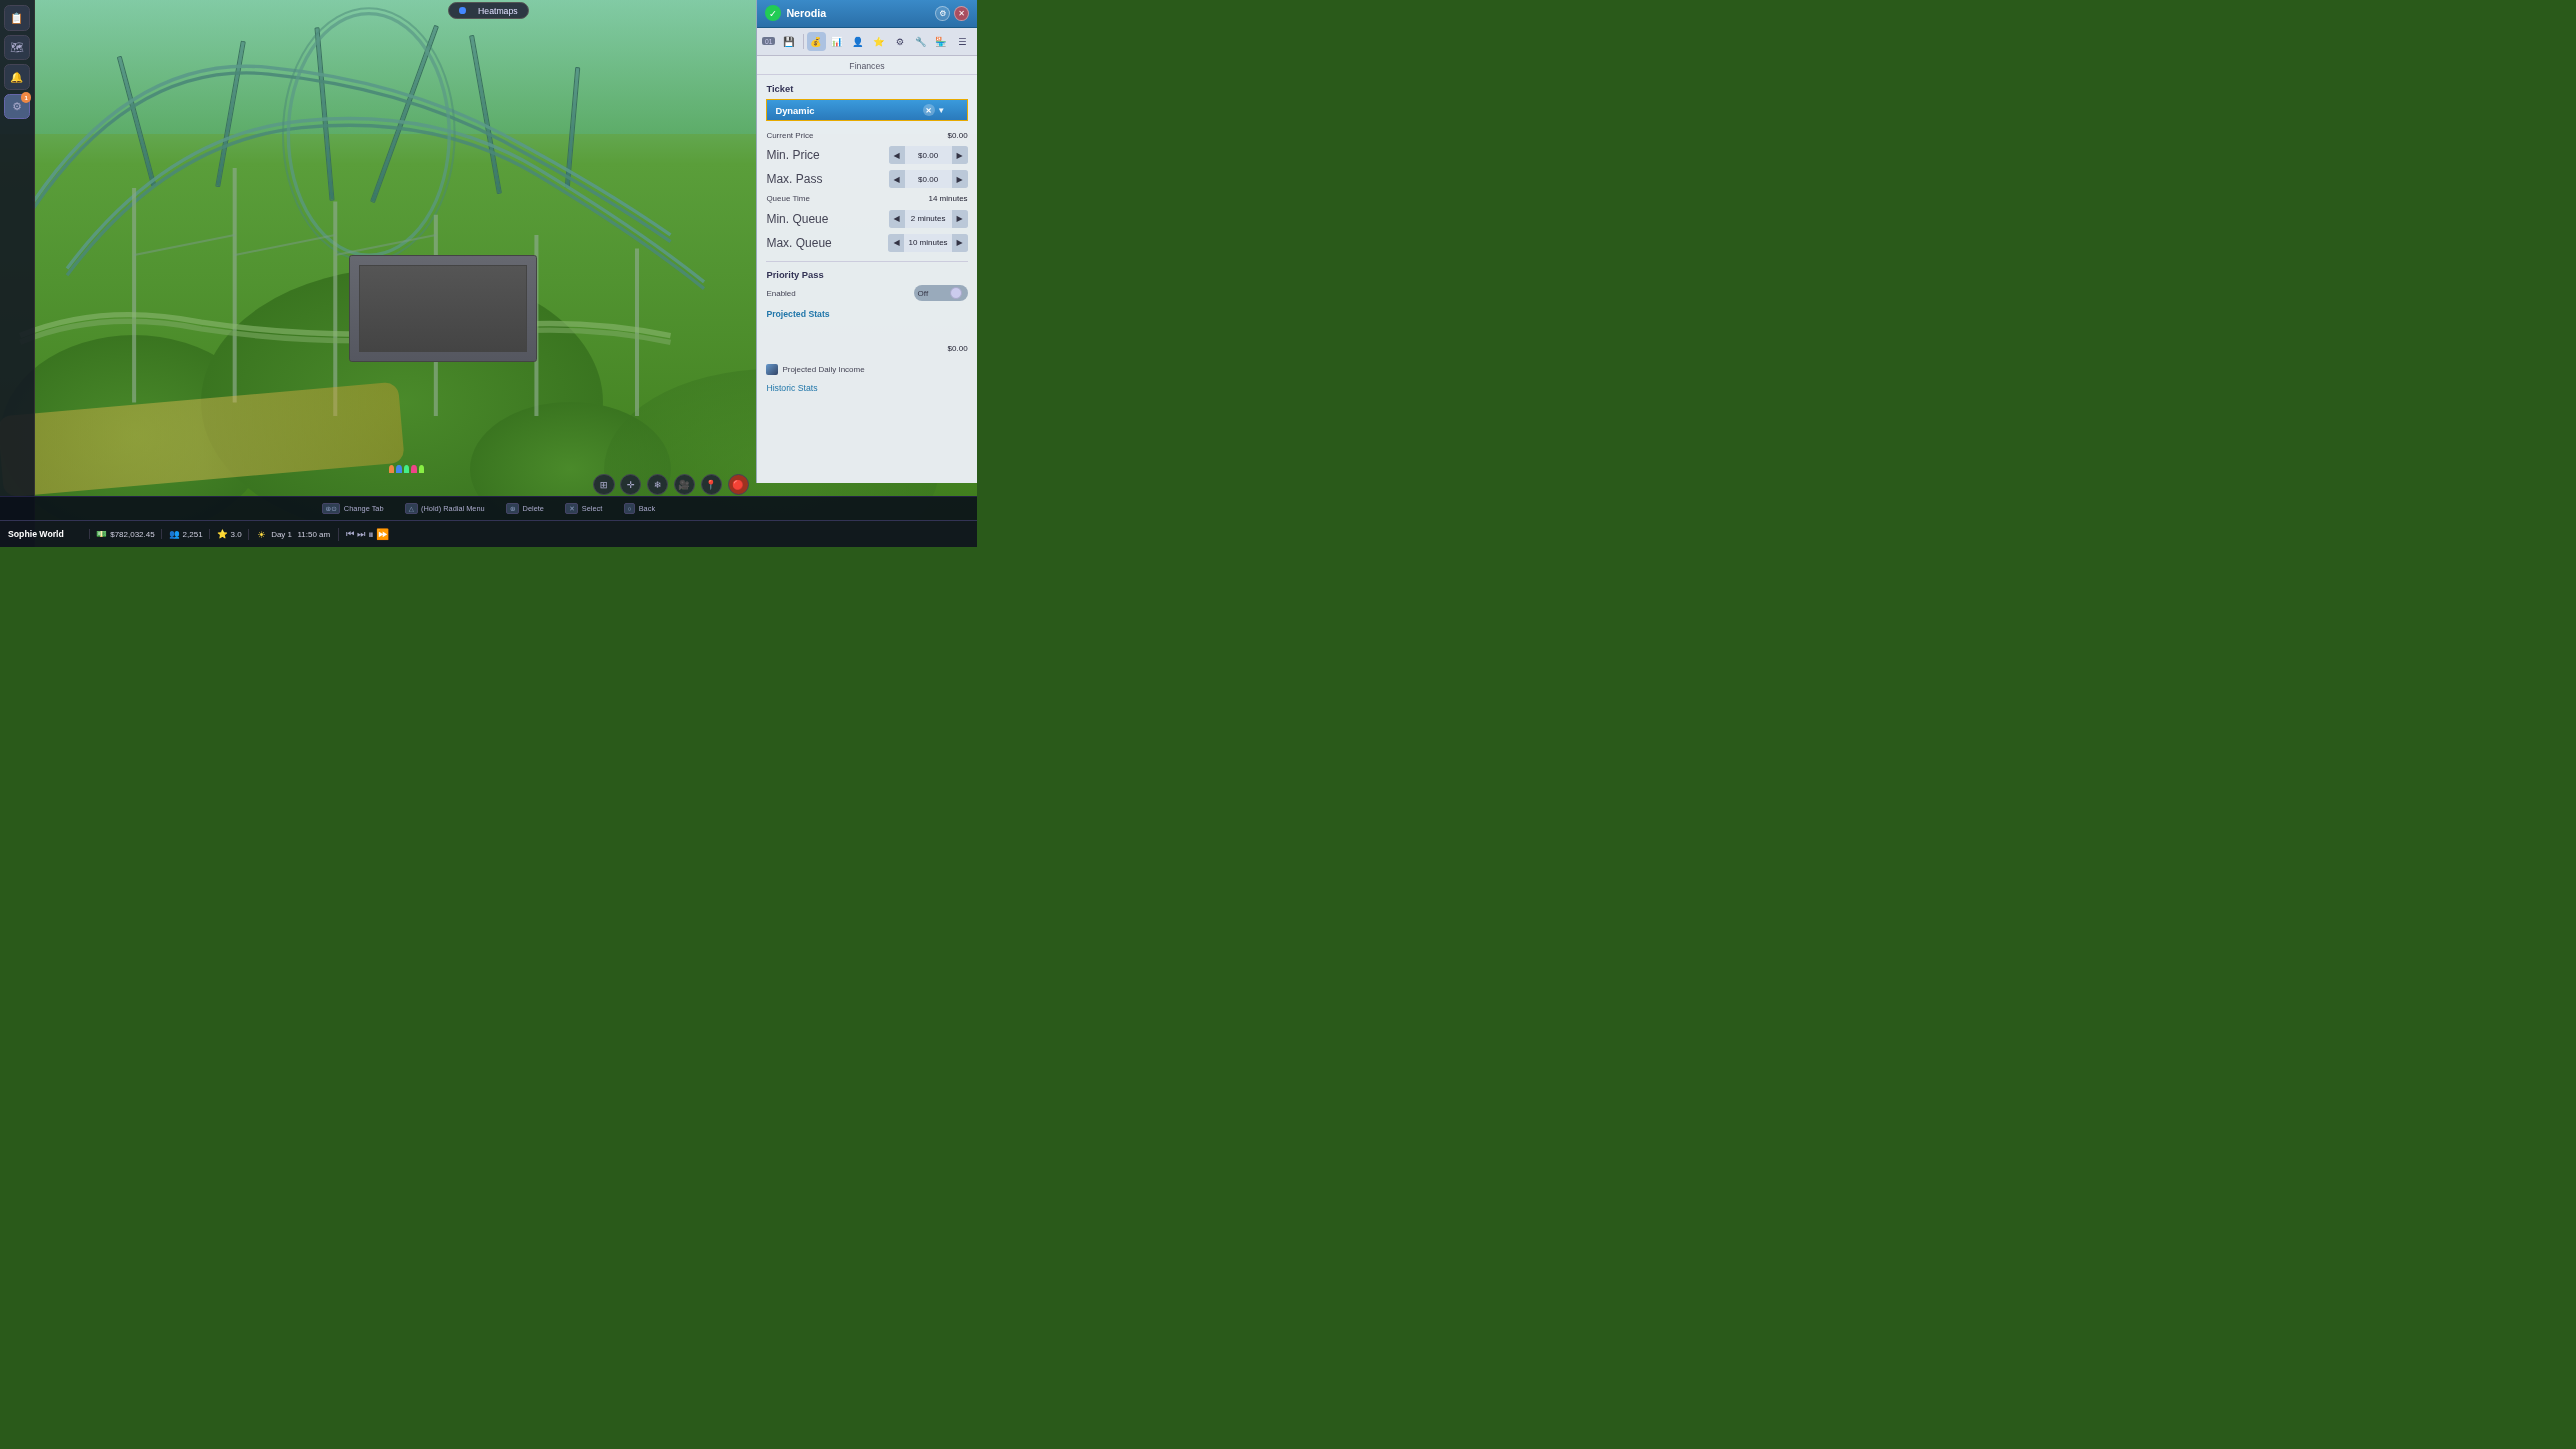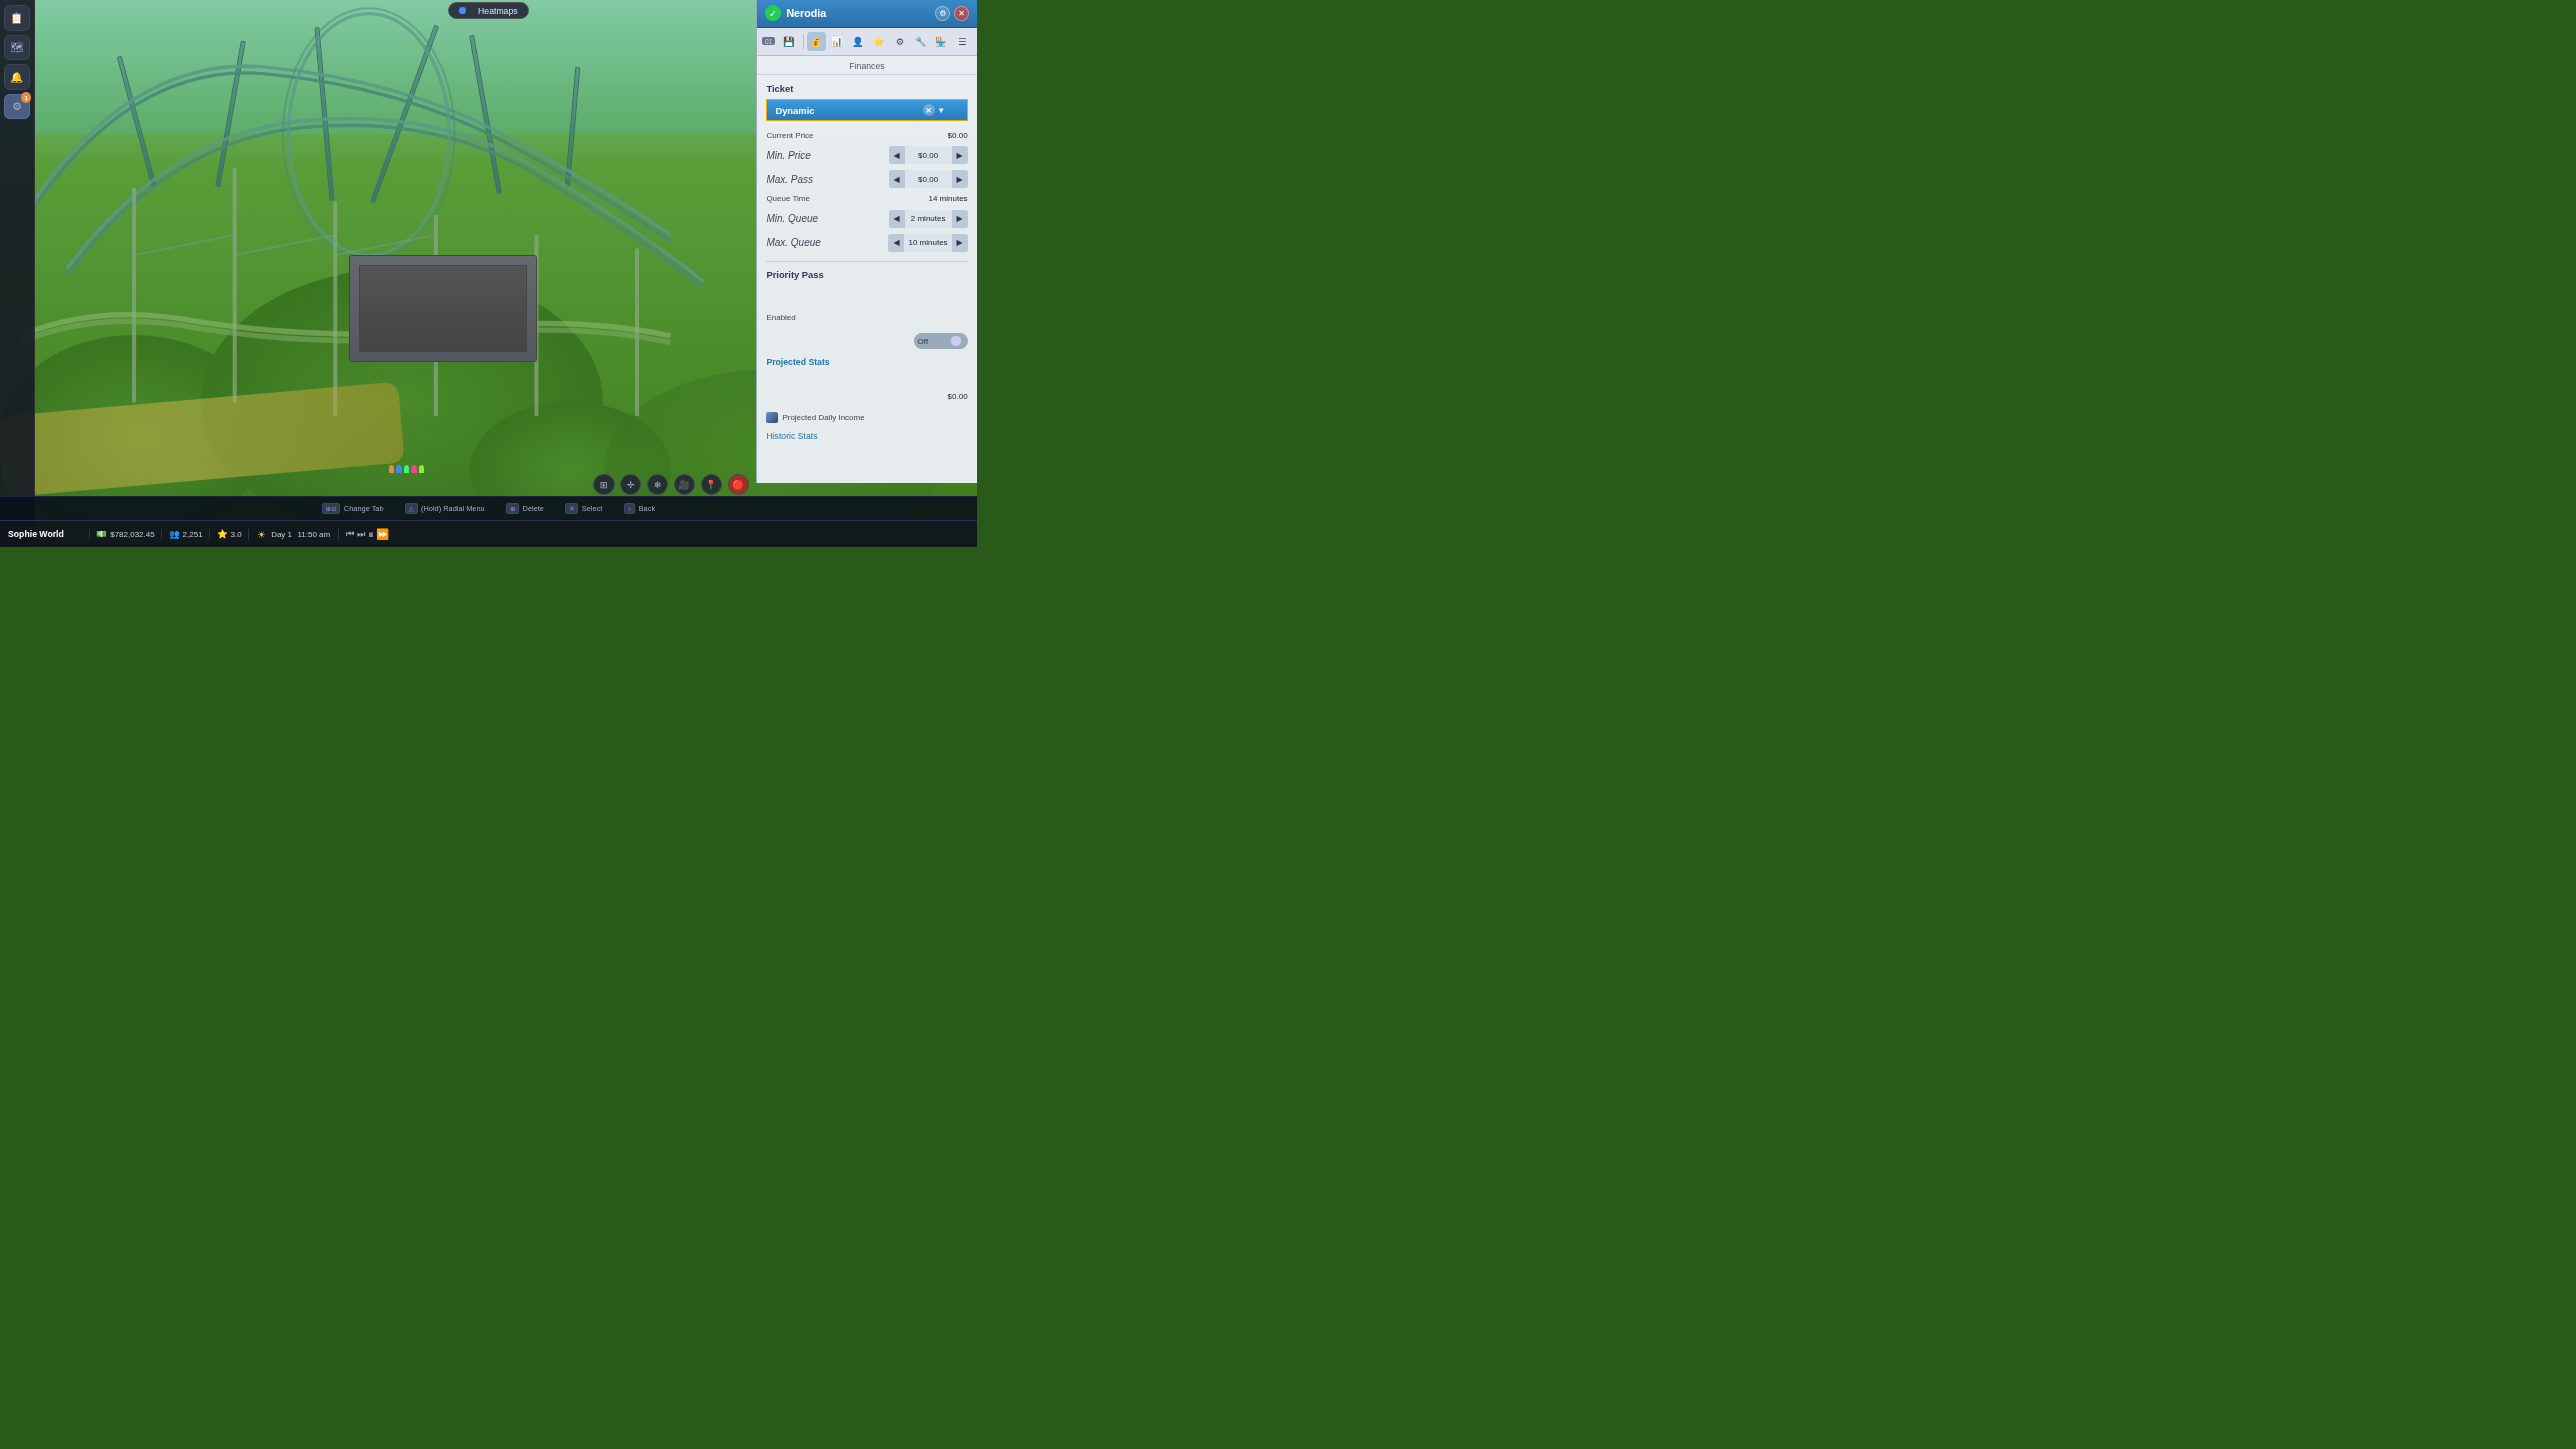--- a/index.html
+++ b/index.html
@@ -283,24 +283,23 @@
 
     
     .stepper-row {
       display: flex;
       align-items: center;
       justify-content: space-between;
       margin-bottom: 6.7px;
     }
 
     .stepper-label {
-      font-size: 10px;
+      font-size: 12px;
       color: #445;
       flex: 1;
-      font-style: italic;
     }
 
     .stepper-control {
       display: flex;
       align-items: center;
       background: #dde4ee;
       border-radius: 2.7px;
       overflow: hidden;
     }
 
@@ -344,21 +343,20 @@
 
     .toggle-switch {
       display: flex;
       align-items: center;
       background: #9ab;
       border-radius: 8px;
       padding: 2px 5.4px 2px 4px;
       gap: 4px;
       min-width: 54px;
       justify-content: space-between;
-      margin-top: 48px;
     }
 
     .toggle-knob {
       width: 12px; height: 12px;
       border-radius: 50%;
       background: #cce;
       border: 1.3px solid #aac;
     }
 
     .toggle-text {

